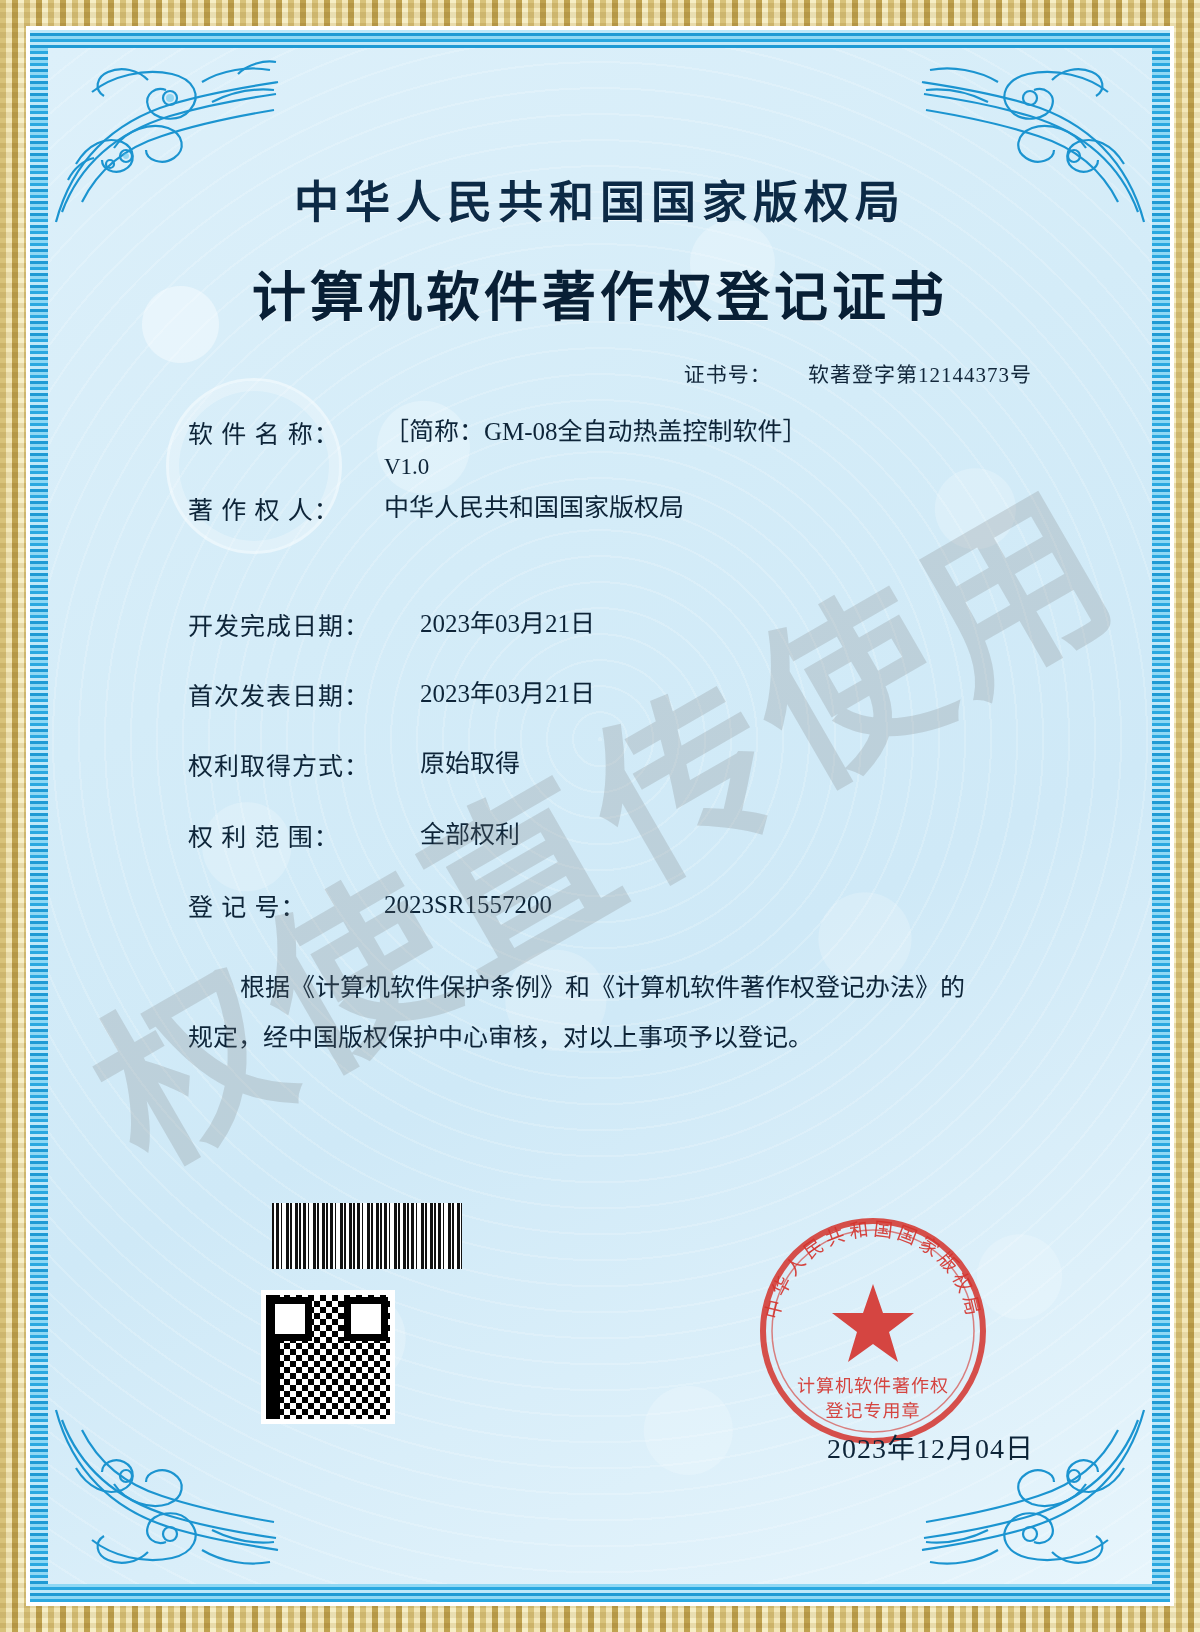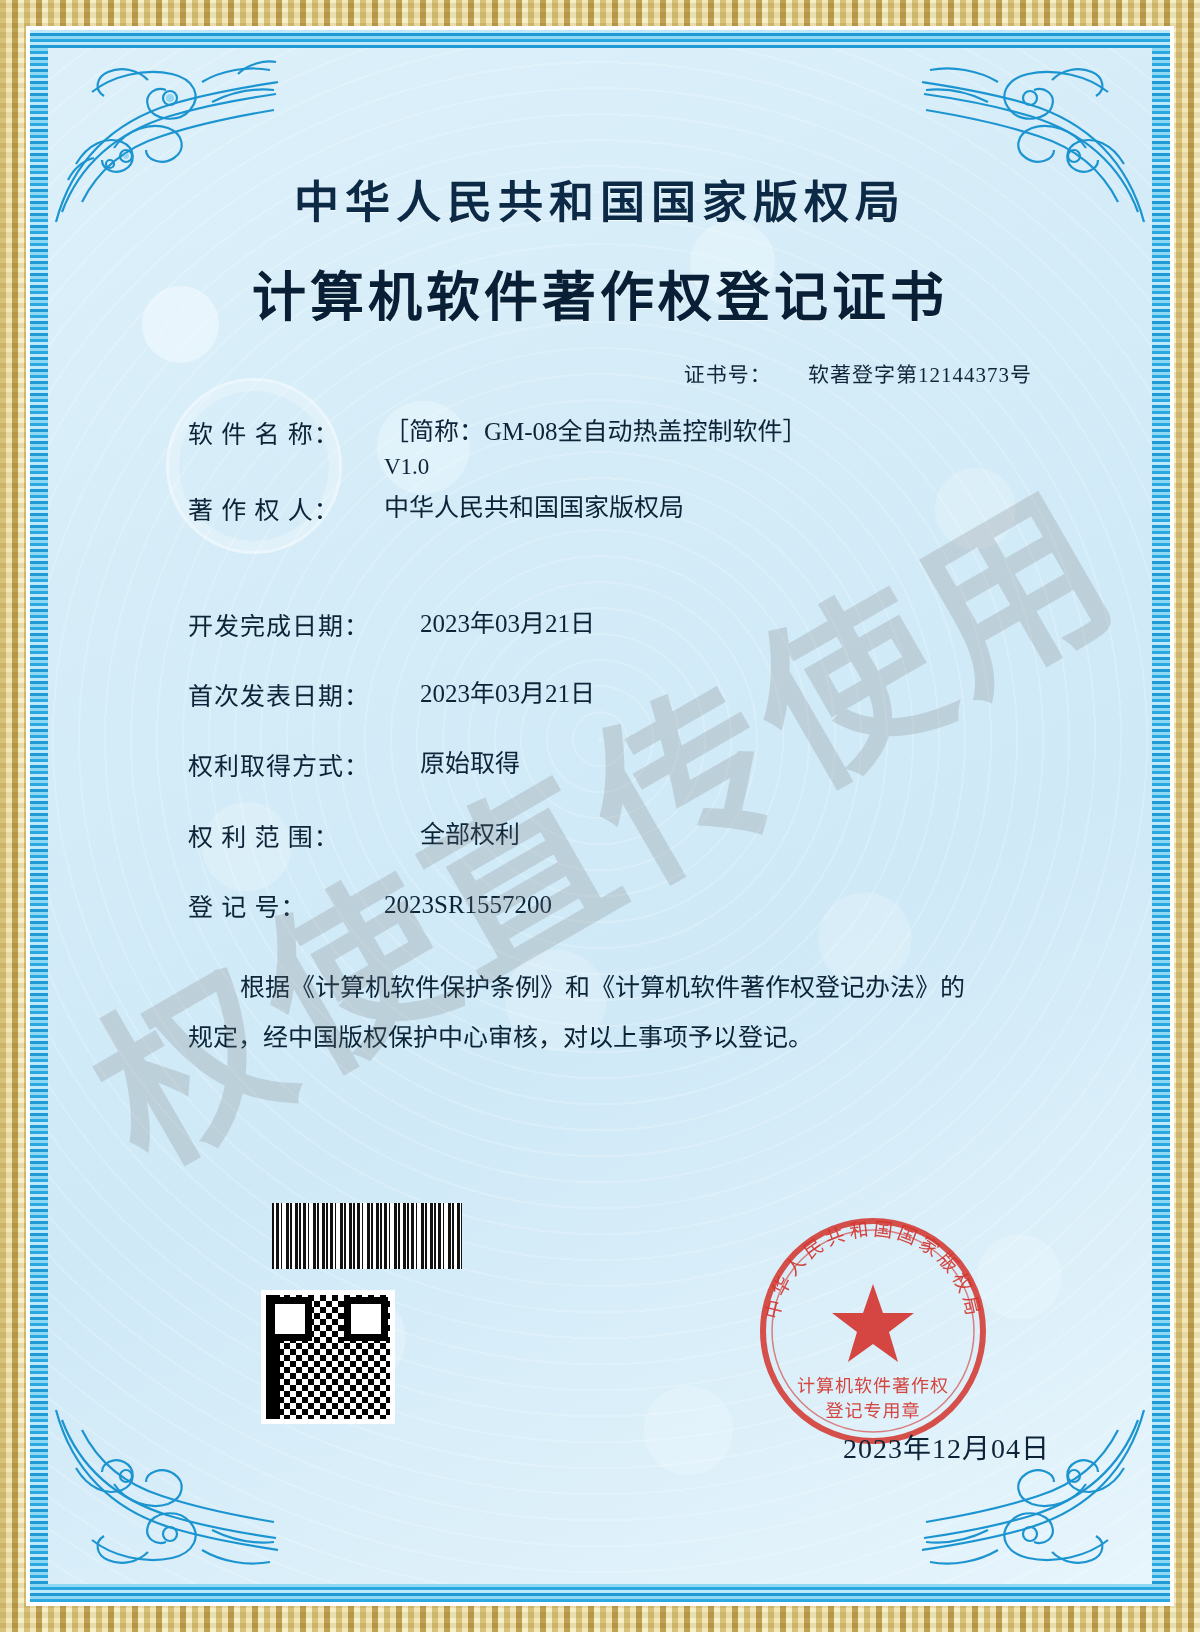--- a/index.html
+++ b/index.html
@@ -229,21 +229,21 @@
     left: 700px;
     top: 1158px;
     width: 250px;
     height: 250px;
     pointer-events: none;
   }
   .seal svg { width: 100%; height: 100%; }
 
   .seal-date {
     position: absolute;
-    right: 102px;
+    right: 118px;
     top: 1378px;
     font-size: 28px;
     color: #0d2438;
     letter-spacing: 1px;
   }
 
   
   .watermark {
     position: absolute;
     left: 0; right: 0; top: 0; bottom: 0;

